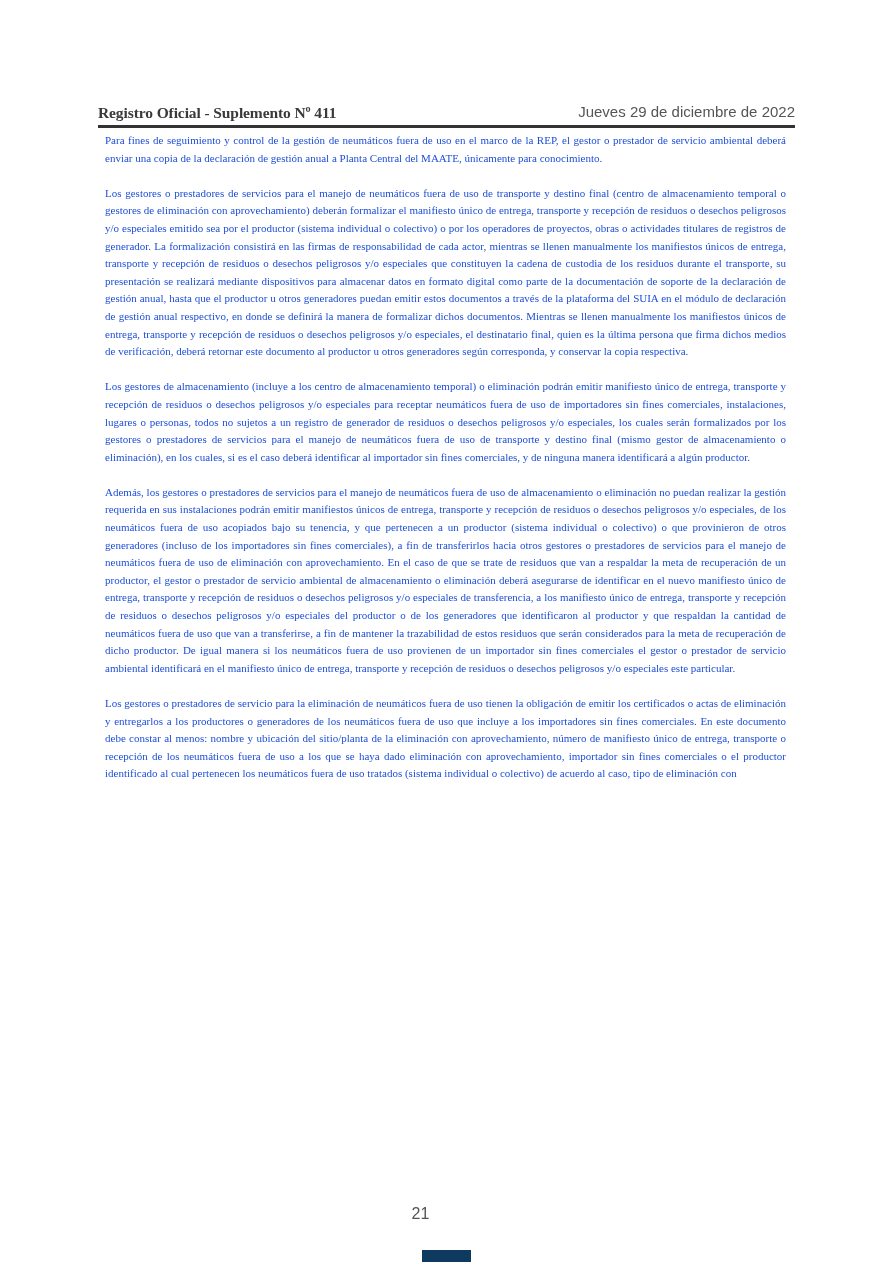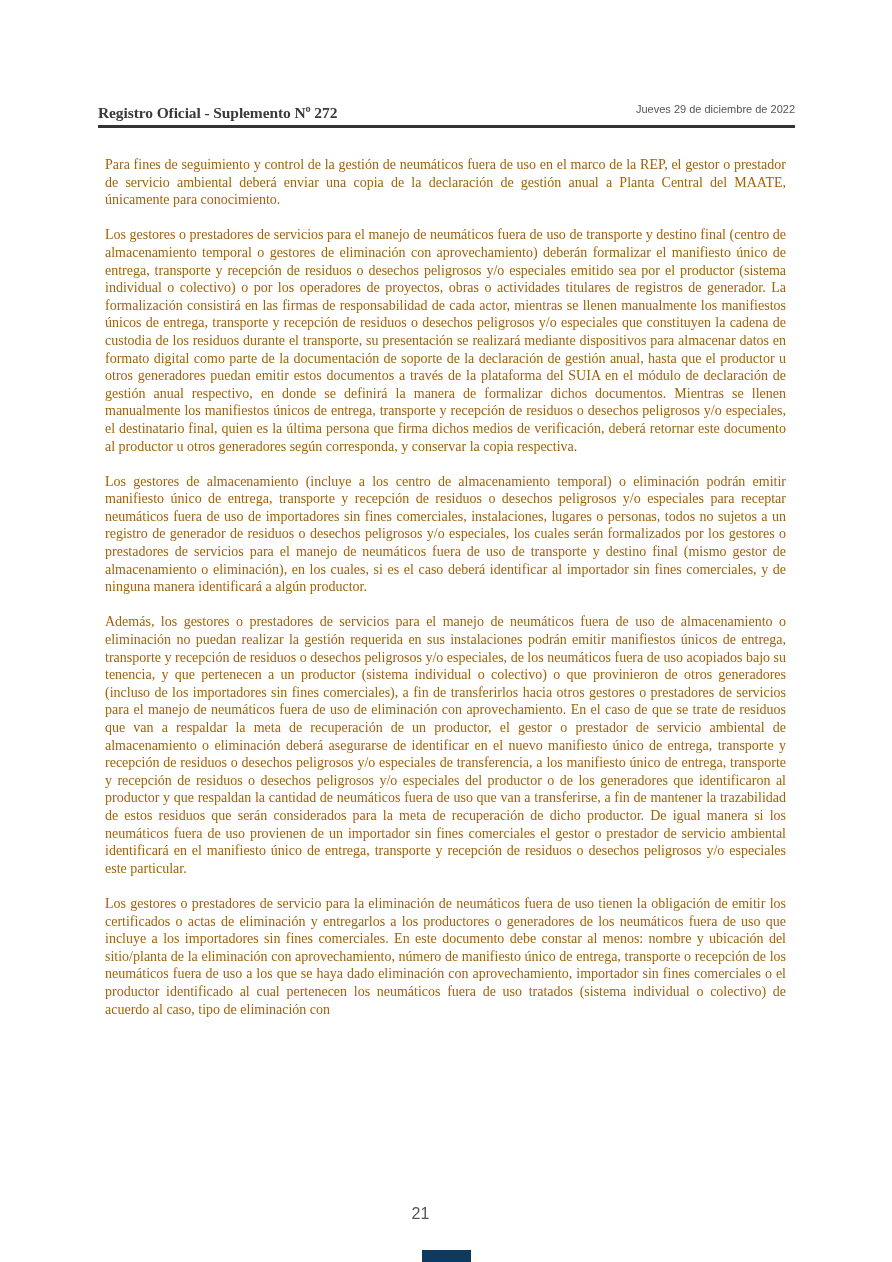--- a/index.html
+++ b/index.html
@@ -8,43 +8,43 @@
       position: absolute; left: 98px; top: 103px; width: 697px; height: 22px;
       border-bottom: 3px solid #333333;
     }
     .header-left {
       position: absolute; left: 0; top: 1px;
       font-family: "Liberation Serif", serif; font-weight: bold; font-size: 15.5px;
       color: #3a3a3a; letter-spacing: -0.1px;
     }
     .header-right {
       position: absolute; right: 0; top: 0;
-      font-family: "Liberation Sans", sans-serif; font-size: 11px;
+      font-family: "Liberation Sans", sans-serif; font-size: 15px;
       color: #555555;
     }
     .content {
-      position: absolute; left: 105px; top: 156px; width: 681px;
-      font-family: "Liberation Serif", serif; font-size: 14px; line-height: 17.6px;
-      color: #a16207; text-align: justify;
+      position: absolute; left: 105px; top: 132px; width: 681px;
+      font-family: "Liberation Serif", serif; font-size: 11px; line-height: 17.6px;
+      color: #1d4ed8; text-align: justify;
     }
     .content p { margin: 0 0 17.6px 0; }
     .page-number {
       position: absolute; left: 0; width: 841px; top: 1205px; text-align: center;
       font-family: "Liberation Sans", sans-serif; font-size: 16px; color: #555555;
     }
     .footer-bar {
       position: absolute; left: 422px; top: 1250px; width: 49px; height: 12px;
       background: #0f3a60;
     }
   </style>
 </head>
 <body>
 
 <div class="header">
-  <span class="header-left">Registro Oficial - Suplemento Nº 272</span>
+  <span class="header-left">Registro Oficial - Suplemento Nº 411</span>
   <span class="header-right">Jueves 29 de diciembre de 2022</span>
 </div>
 
 <div class="content">
   <p>Para fines de seguimiento y control de la gestión de neumáticos fuera de uso en el marco de la REP, el gestor o prestador de servicio ambiental deberá enviar una copia de la declaración de gestión anual a Planta Central del MAATE, únicamente para conocimiento.</p>
   <p>Los gestores o prestadores de servicios para el manejo de neumáticos fuera de uso de transporte y destino final (centro de almacenamiento temporal o gestores de eliminación con aprovechamiento) deberán formalizar el manifiesto único de entrega, transporte y recepción de residuos o desechos peligrosos y/o especiales emitido sea por el productor (sistema individual o colectivo) o por los operadores de proyectos, obras o actividades titulares de registros de generador. La formalización consistirá en las firmas de responsabilidad de cada actor, mientras se llenen manualmente los manifiestos únicos de entrega, transporte y recepción de residuos o desechos peligrosos y/o especiales que constituyen la cadena de custodia de los residuos durante el transporte, su presentación se realizará mediante dispositivos para almacenar datos en formato digital como parte de la documentación de soporte de la declaración de gestión anual, hasta que el productor u otros generadores puedan emitir estos documentos a través de la plataforma del SUIA en el módulo de declaración de gestión anual respectivo, en donde se definirá la manera de formalizar dichos documentos. Mientras se llenen manualmente los manifiestos únicos de entrega, transporte y recepción de residuos o desechos peligrosos y/o especiales, el destinatario final, quien es la última persona que firma dichos medios de verificación, deberá retornar este documento al productor u otros generadores según corresponda, y conservar la copia respectiva.</p>
   <p>Los gestores de almacenamiento (incluye a los centro de almacenamiento temporal) o eliminación podrán emitir manifiesto único de entrega, transporte y recepción de residuos o desechos peligrosos y/o especiales para receptar neumáticos fuera de uso de importadores sin fines comerciales, instalaciones, lugares o  personas, todos no sujetos a un registro de generador de residuos o desechos peligrosos y/o especiales, los cuales serán formalizados por los gestores o prestadores de servicios para el manejo de neumáticos fuera de uso de transporte y destino final (mismo gestor de almacenamiento o eliminación), en los cuales, si es el caso deberá identificar al importador sin fines comerciales, y de ninguna manera identificará a algún productor.</p>
   <p>Además, los gestores o prestadores de servicios para el manejo de neumáticos fuera de uso de almacenamiento o eliminación no puedan realizar la gestión requerida en sus instalaciones podrán emitir manifiestos únicos de entrega, transporte y recepción de residuos o desechos peligrosos y/o especiales, de los neumáticos fuera de uso acopiados bajo su tenencia, y que pertenecen a un productor (sistema individual o colectivo) o que provinieron de otros generadores (incluso de los importadores sin fines comerciales), a fin de transferirlos hacia otros gestores o prestadores de servicios para el manejo de neumáticos fuera de uso de eliminación con aprovechamiento. En el caso de que se trate de residuos que van a respaldar la meta de recuperación de un productor, el gestor o prestador de servicio ambiental de almacenamiento o eliminación deberá asegurarse de identificar en el nuevo manifiesto único de entrega, transporte y recepción de residuos o desechos peligrosos y/o especiales de transferencia, a los manifiesto único de entrega, transporte y recepción de residuos o desechos peligrosos y/o especiales del productor o de los generadores que identificaron al productor y que respaldan la cantidad de neumáticos fuera de uso que van a transferirse, a fin de mantener la trazabilidad de estos residuos que serán considerados para la meta de recuperación de dicho productor. De igual manera si los neumáticos fuera de uso provienen de un importador sin fines comerciales el gestor o prestador de servicio ambiental identificará en el manifiesto único de entrega, transporte y recepción de residuos o desechos peligrosos y/o especiales este particular.</p>
   <p>Los gestores o prestadores de servicio para la eliminación de neumáticos fuera de uso tienen la obligación de emitir los certificados o actas de eliminación y entregarlos a los productores o generadores de los neumáticos fuera de uso que incluye a los importadores sin fines comerciales. En este documento debe constar al menos: nombre y ubicación del sitio/planta de la eliminación con aprovechamiento, número de manifiesto único de entrega, transporte o recepción de los neumáticos fuera de uso a los que se haya dado eliminación con aprovechamiento, importador sin fines comerciales o el productor identificado al cual pertenecen los neumáticos fuera de uso tratados (sistema individual o colectivo) de acuerdo al caso, tipo de eliminación con</p>
 </div>

